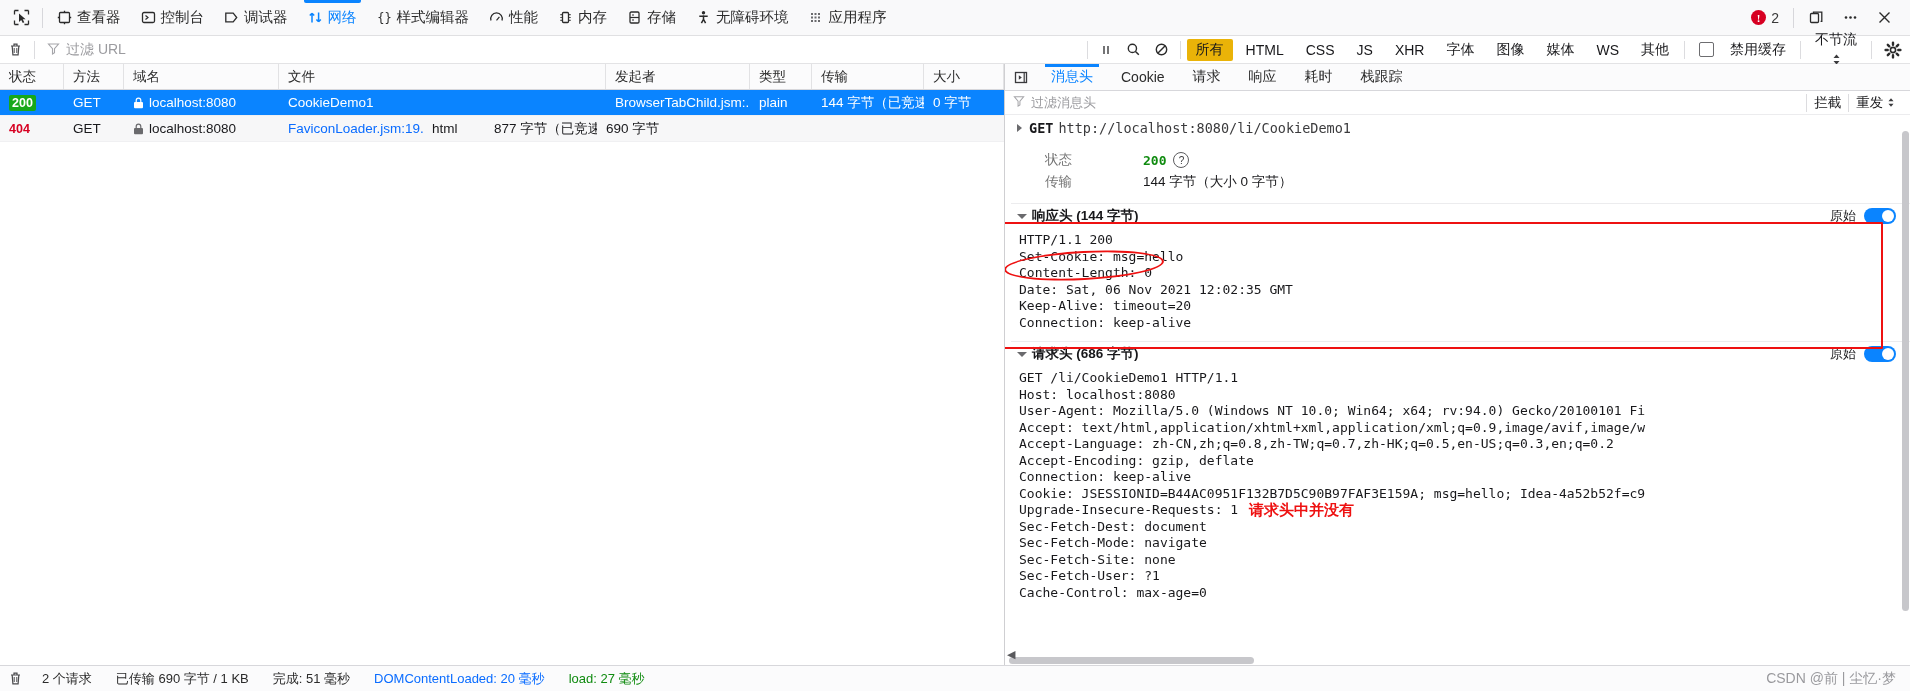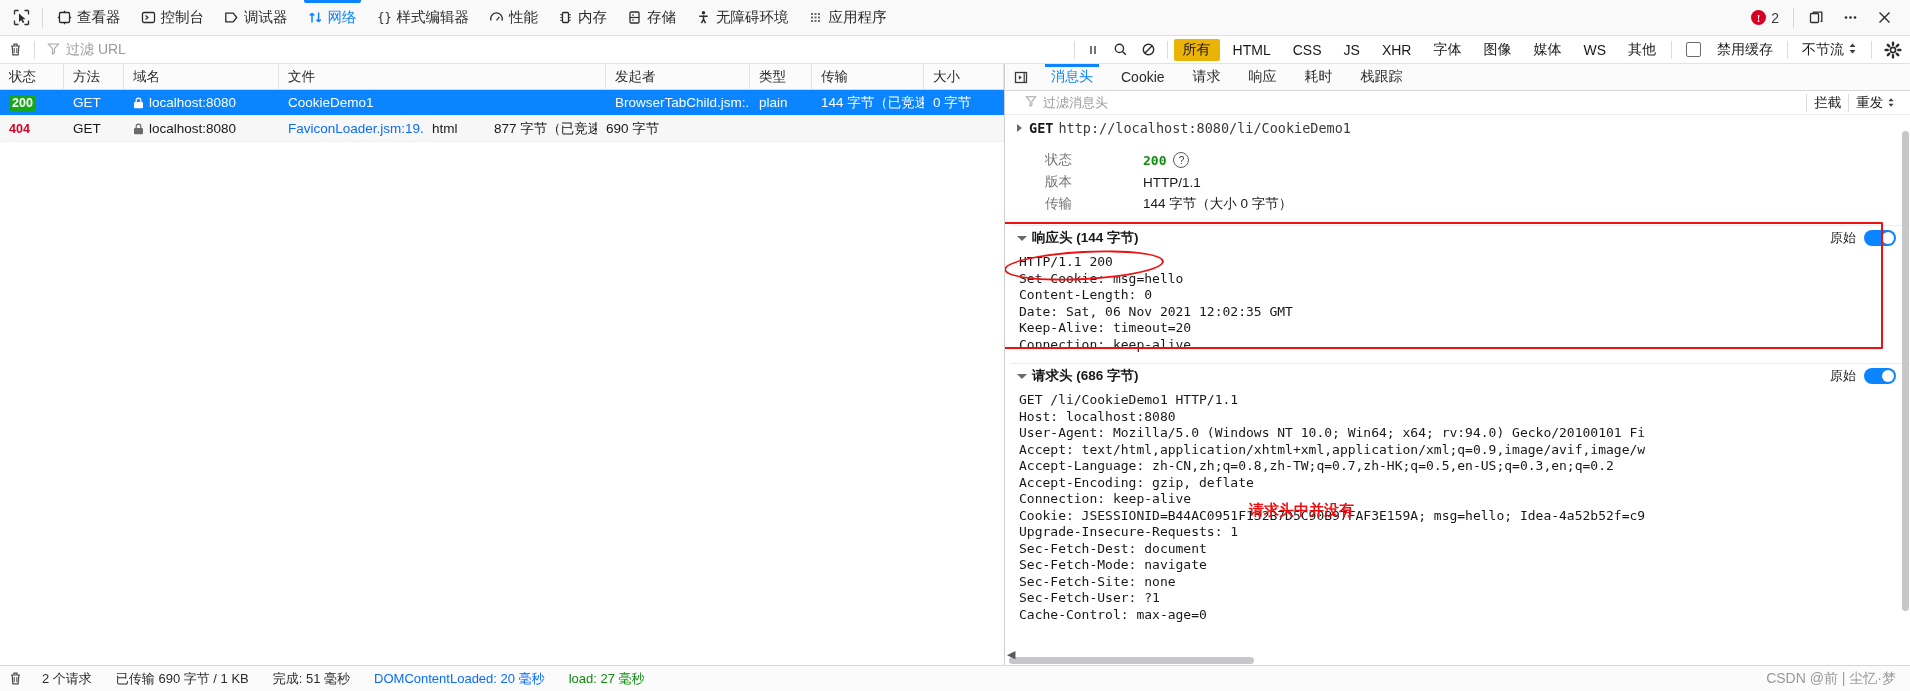--- a/index.html
+++ b/index.html
@@ -88,21 +88,21 @@
   .net-right { display: flex; align-items: center; height: 28px; }
   .mini-btn { width: 28px; height: 26px; display:flex; align-items:center; justify-content:center; cursor:pointer; }
   .type-filters { display: flex; align-items: center; gap: 0px; }
   .type-pill {
     padding: 2px 9px; margin: 0 2px; border-radius: 2px;
     font-size: 14px; color: #18181b; cursor: pointer; white-space: nowrap;
   }
   .type-pill.sel { background: #eab308; }
   .cache-box { display:flex; align-items:center; gap:16px; padding:0 10px; cursor:pointer; font-size:14px; }
   .chk { width: 13px; height: 13px; border: 1.6px solid #6d6d70; border-radius: 2px; background:#fff; }
-  .throttle { display:flex; align-items:center; gap:4px; padding: 0 10px; cursor:pointer; font-size:14px; white-space:nowrap;}
+  .throttle { display:flex; align-items:center; gap:4px; padding: 0 10px; cursor:pointer; font-size:14px; white-space:nowrap;flex-direction:column;}
   .gear-btn { width: 34px; height: 26px; display:flex; align-items:center; justify-content:center; cursor:pointer; }
 
   
   .main {
     display: flex;
     height: 601px;
     box-sizing: border-box;
   }
   .list-pane {
     width: 1005px;
@@ -192,21 +192,21 @@
   .dt-tab.active::before {
     content: ""; position: absolute; left: 8px; right: 8px; top: 0;
     height: 3px; background: #0a84ff;
   }
 
   .hdr-filterbar {
     display: flex; align-items: center;
     height: 24px;
     border-bottom: 1px solid #ececee;
     box-sizing: border-box;
-    padding-left: 20px;
+    padding-left: 8px;
     font-size: 13px;
   }
   .hdr-filterbar .ph { color: #9b9b9f; margin-left: 6px; }
   .hdr-actions { margin-left: auto; display: flex; align-items: center; gap: 0; padding-right: 8px; }
   .hdr-act { padding: 0 7px; cursor: pointer; color: #18181b; font-size: 13.5px; white-space: nowrap; }
   .hdr-act.sep { border-left: 1px solid #dcdcdf; }
 
   .detail-body {
     flex: 1 1 auto;
     overflow: hidden;
@@ -670,24 +670,20 @@
           <span class="url-text">http://localhost:8080/li/CookieDemo1</span>
         </div>
 
         <div class="summary">
           <div class="summ-row">
             <span class="summ-label">状态</span>
             <span class="summ-val">
               <span class="st-green">200</span>
               <span class="help-circle">?</span>
             </span>
-          </div>
-          <div class="summ-row">
-            <span class="summ-label">版本</span>
-            <span class="summ-val">HTTP/1.1</span>
           </div>
           <div class="summ-row">
             <span class="summ-label">传输</span>
             <span class="summ-val">144 字节（大小 0 字节）</span>
           </div>
         </div>
 
         <div class="section" style="margin-top:4px;">
           <div class="section-head">
             <span class="twisty open" style="margin-right:5px;"></span>

